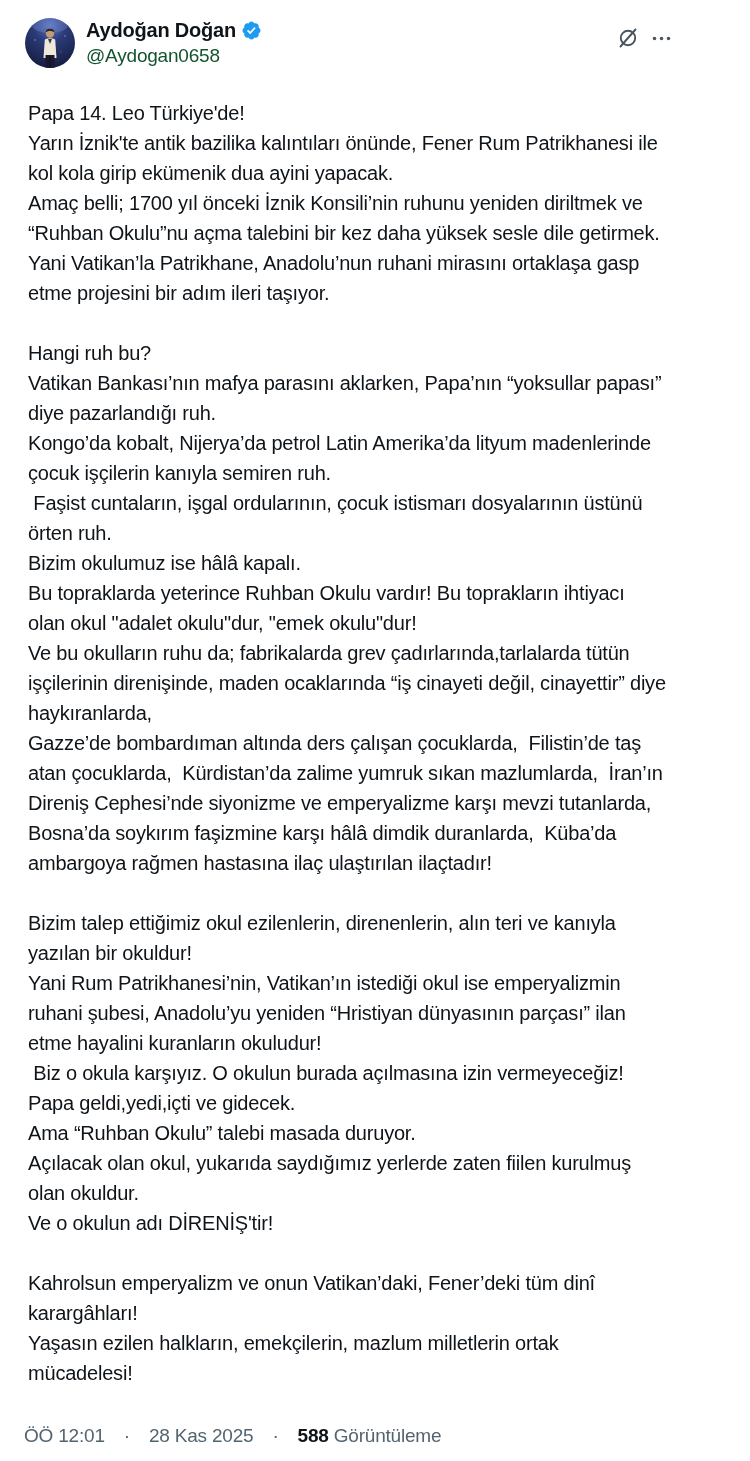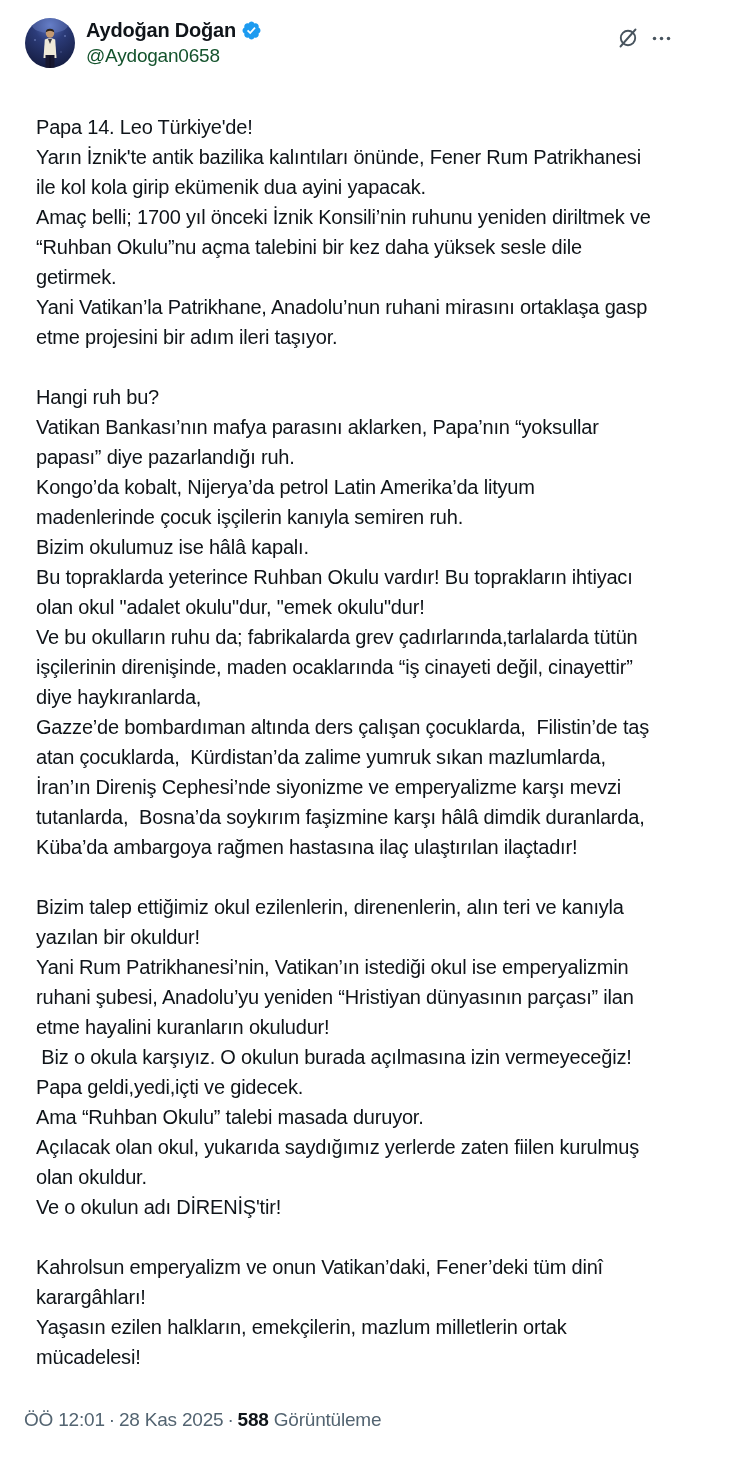--- a/index.html
+++ b/index.html
@@ -66,22 +66,22 @@
   }
   .icon-btn {
     width: 24px; height: 24px;
     display: flex; align-items: center; justify-content: center;
     cursor: pointer;
     border: none; background: transparent;
   }
 
   
   .tweet-body {
-    margin-top: 44px;
-    padding: 0 36px;
+    margin-top: 30px;
+    padding: 0 28px;
   }
   .tweet-line {
     font-size: 20px;
     line-height: 30px;
     min-height: 30px;
     letter-spacing: -0.2px;
     color: #0f1419;
     white-space: pre-wrap;
     overflow-wrap: break-word;
   }
@@ -89,21 +89,21 @@
   
   .footer {
     margin-top: 18px;
     padding: 0 24px;
     font-size: 19px;
     line-height: 26px;
     letter-spacing: -0.2px;
     color: #536471;
     display: flex;
     align-items: baseline;
-    gap: 4px;
+    gap: 19px;
     white-space: nowrap;
   }
   .views-group { display: inline-flex; gap: 5px; cursor: pointer; margin-top: 17px; }
   .views-count { font-weight: bold; color: #0f1419; }
 </style>
 </head>
 <body>
 
 <div class="post">
 
@@ -158,20 +158,21 @@
 
   <div class="tweet-body">
     <div class="tweet-line">Papa 14. Leo Türkiye'de!</div>
     <div class="tweet-line">Yarın İznik'te antik bazilika kalıntıları önünde, Fener Rum Patrikhanesi ile kol kola girip ekümenik dua ayini yapacak.</div>
     <div class="tweet-line">Amaç belli; 1700 yıl önceki İznik Konsili’nin ruhunu yeniden diriltmek ve “Ruhban Okulu”nu açma talebini bir kez daha yüksek sesle dile getirmek.</div>
     <div class="tweet-line">Yani Vatikan’la Patrikhane, Anadolu’nun ruhani mirasını ortaklaşa gasp etme projesini bir adım ileri taşıyor.</div>
     <div class="tweet-line"></div>
     <div class="tweet-line">Hangi ruh bu?</div>
     <div class="tweet-line">Vatikan Bankası’nın mafya parasını aklarken, Papa’nın “yoksullar papası” diye pazarlandığı ruh.</div>
     <div class="tweet-line">Kongo’da kobalt, Nijerya’da petrol Latin Amerika’da lityum madenlerinde çocuk işçilerin kanıyla semiren ruh.</div>
+    <div class="tweet-line"> Faşist cuntaların, işgal ordularının, çocuk istismarı dosyalarının üstünü örten ruh.</div>
     <div class="tweet-line">Bizim okulumuz ise hâlâ kapalı.</div>
     <div class="tweet-line">Bu topraklarda yeterince Ruhban Okulu vardır! Bu toprakların ihtiyacı olan okul "adalet okulu"dur, "emek okulu"dur!</div>
     <div class="tweet-line">Ve bu okulların ruhu da; fabrikalarda grev çadırlarında,tarlalarda tütün işçilerinin direnişinde, maden ocaklarında “iş cinayeti değil, cinayettir” diye haykıranlarda,</div>
     <div class="tweet-line">Gazze’de bombardıman altında ders çalışan çocuklarda,  Filistin’de taş atan çocuklarda,  Kürdistan’da zalime yumruk sıkan mazlumlarda,  İran’ın Direniş Cephesi’nde siyonizme ve emperyalizme karşı mevzi tutanlarda,  Bosna’da soykırım faşizmine karşı hâlâ dimdik duranlarda,  Küba’da ambargoya rağmen hastasına ilaç ulaştırılan ilaçtadır!</div>
     <div class="tweet-line"></div>
     <div class="tweet-line">Bizim talep ettiğimiz okul ezilenlerin, direnenlerin, alın teri ve kanıyla yazılan bir okuldur!</div>
     <div class="tweet-line">Yani Rum Patrikhanesi’nin, Vatikan’ın istediği okul ise emperyalizmin ruhani şubesi, Anadolu’yu yeniden “Hristiyan dünyasının parçası” ilan etme hayalini kuranların okuludur!</div>
     <div class="tweet-line"> Biz o okula karşıyız. O okulun burada açılmasına izin vermeyeceğiz!</div>
     <div class="tweet-line">Papa geldi,yedi,içti ve gidecek.</div>
     <div class="tweet-line">Ama “Ruhban Okulu” talebi masada duruyor.</div>

